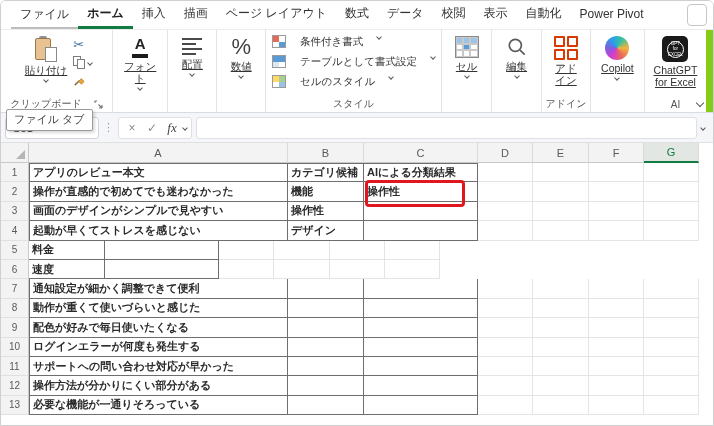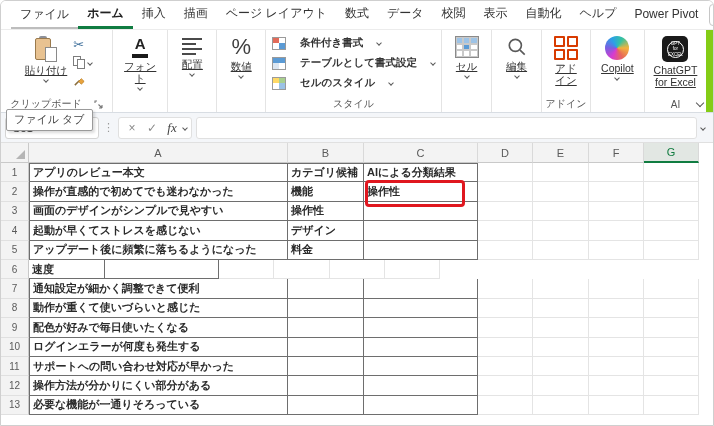--- a/index.html
+++ b/index.html
@@ -55,21 +55,21 @@
   .font-icon .a { font-size:15px; font-weight:bold; color:#222; line-height:1.1; }
   .font-icon .bar { width:16px; height:4px; background:#1a1a1a; margin-top:1px; }
   .align-icon { width:20px; height:20px; display:flex; flex-direction:column; justify-content:center; gap:3px; }
   .align-icon i { display:block; height:2px; background:#4a4a4a; }
   .align-icon i:nth-child(1){width:20px;} .align-icon i:nth-child(2){width:14px;}
   .align-icon i:nth-child(3){width:20px;} .align-icon i:nth-child(4){width:14px;}
   .pct-icon { font-size:22px; color:#3f3f3f; line-height:1; font-weight:400; }
 
   
   .stylecol { display:flex; flex-direction:column; justify-content:center; gap:4px; padding:3px 2px 0; }
-  .stylerow { display:flex; align-items:center; gap:14px; font-size:10.5px; color:#333; cursor:pointer; height:16px;font-weight:bold; }
+  .stylerow { display:flex; align-items:flex-start; gap:14px; font-size:10.5px; color:#333; cursor:pointer; height:16px; }
   .mini { width:14px; height:13px; border:1px solid #9a9a9a; display:grid;
           grid-template-columns:1fr 1fr; grid-template-rows:1fr 1fr; overflow:hidden; background:#fff; }
   .mini.cf b:nth-child(1){background:#e26b5a;} .mini.cf b:nth-child(2){background:#fff;}
   .mini.cf b:nth-child(3){background:#fff;} .mini.cf b:nth-child(4){background:#5b9bd5;}
   .mini.tbl2 b:nth-child(1){background:#5b9bd5;} .mini.tbl2 b:nth-child(2){background:#5b9bd5;}
   .mini.tbl2 b:nth-child(3){background:#dce6f1;} .mini.tbl2 b:nth-child(4){background:#fff;}
   .mini.cs b:nth-child(1){background:#ffd966;} .mini.cs b:nth-child(2){background:#a9d08e;}
   .mini.cs b:nth-child(3){background:#fff;} .mini.cs b:nth-child(4){background:#9bc2e6;}
 
   .cells-icon { width:24px; height:22px; border:1px solid #8a8a8a; display:grid;
@@ -139,21 +139,20 @@
         <div class="tab file">ファイル</div>
         <div class="tab active">ホーム</div>
         <div class="tab">挿入</div>
         <div class="tab">描画</div>
         <div class="tab">ページ レイアウト</div>
         <div class="tab">数式</div>
         <div class="tab">データ</div>
         <div class="tab">校閲</div>
         <div class="tab">表示</div>
         <div class="tab">自動化</div>
-        <div class="tab">ヘルプ</div>
         <div class="tab">Power Pivot</div>
       </div>
     <div class="tabbar-right">
       <button class="btn-comment">
         
         
       </button>
 
     </div>
   </div>
@@ -425,21 +424,20 @@
           <div class="cell cA tb tb-left">起動が早くてストレスを感じない</div>
           <div class="cell cB tb">デザイン</div>
           <div class="cell cC tb"></div>
           <div class="cell cD"></div>
           <div class="cell cE"></div>
           <div class="cell cF"></div>
           <div class="cell cG"></div>
         </div>
         <div class="gridrow">
           <div class="rowhdr" style="height: 19.4px;">5</div>
-          <div class="cell cA tb tb-left">アップデート後に頻繁に落ちるようになった</div>
           <div class="cell cB tb">料金</div>
           <div class="cell cC tb"></div>
           <div class="cell cD"></div>
           <div class="cell cE"></div>
           <div class="cell cF"></div>
           <div class="cell cG"></div>
         </div>
         <div class="gridrow">
           <div class="rowhdr" style="height: 19.4px;">6</div>
           <div class="cell cB tb">速度</div>

